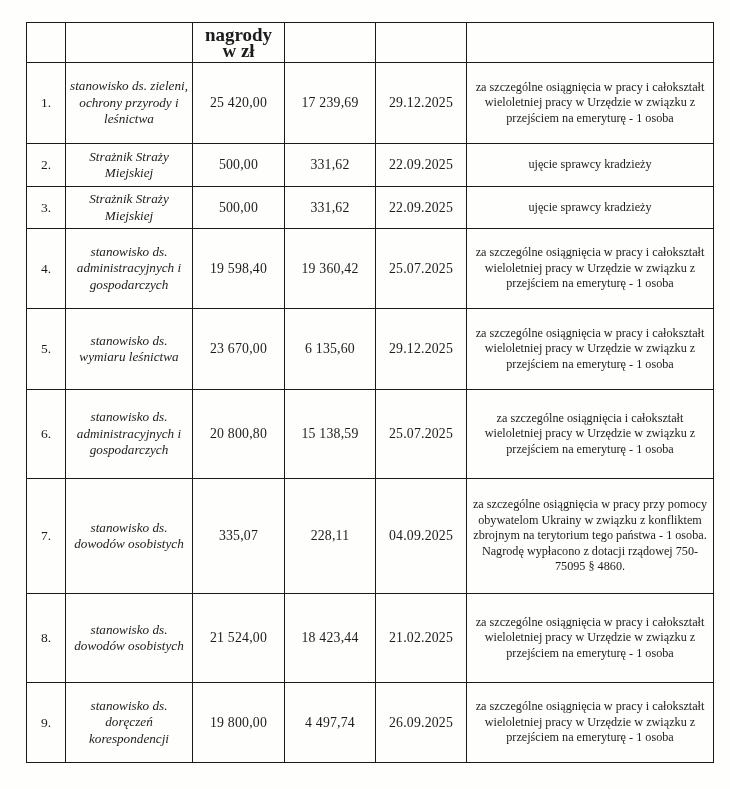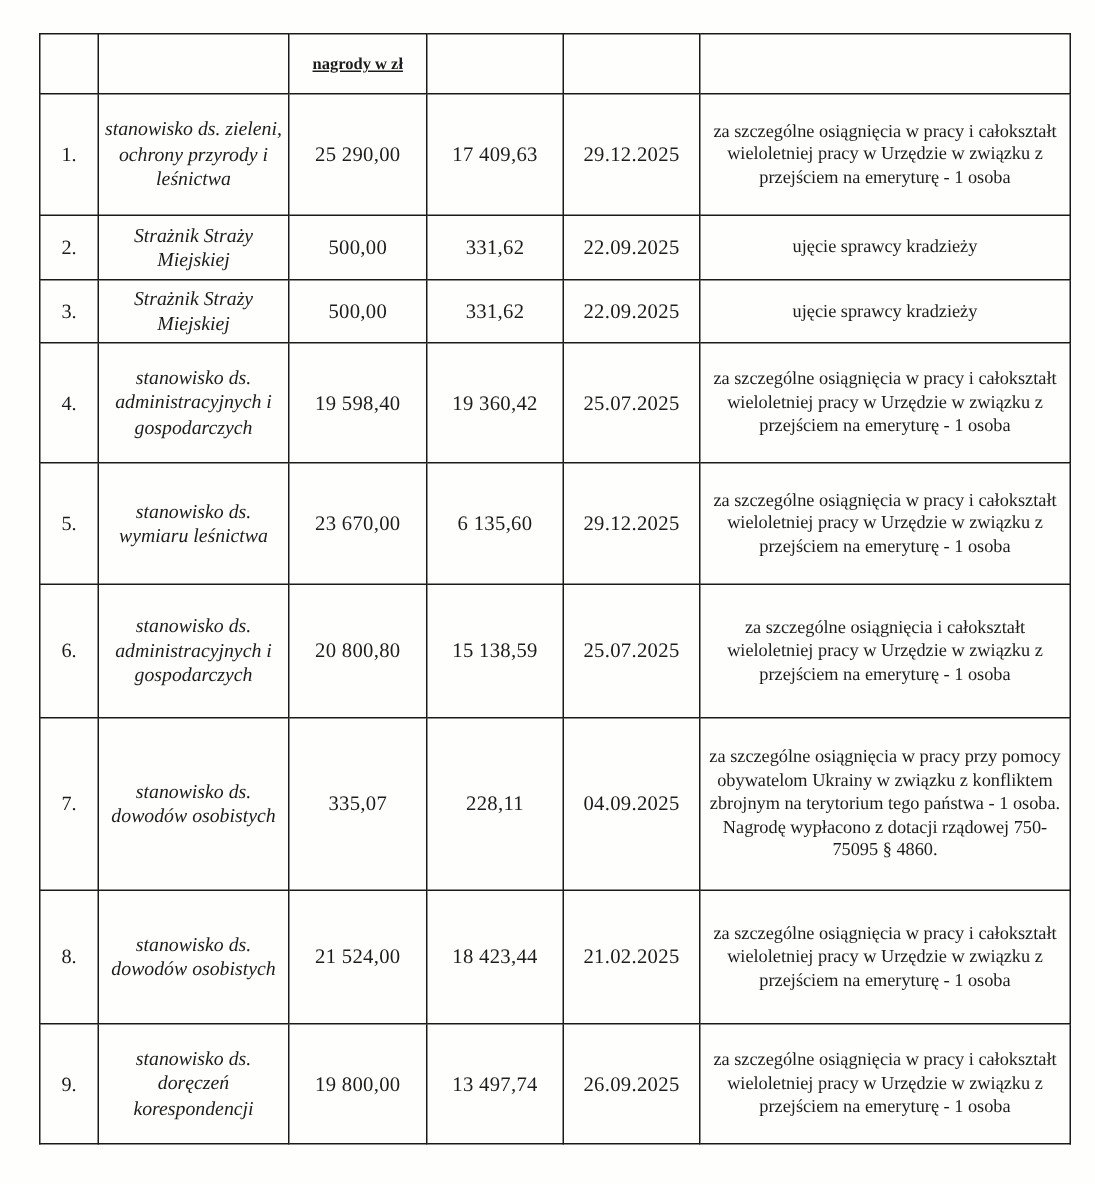--- a/index.html
+++ b/index.html
@@ -68,25 +68,24 @@
     letter-spacing: 0.2px;
     white-space: nowrap;
   }
   td.just-cell {
     font-size: 12.2px;
     line-height: 15.5px;
     padding: 3px 9px;
     border-radius: 28px;
   }
   td.hdr-cell {
-    font-size: 11px;
+    font-size: 19px;
     font-weight: bold;
     line-height: 16px;
     padding: 2px 10px;
-    text-decoration: underline;
   }
 </style>
 </head>
 <body>
 
 <div class="page">
   <table class="doc-table">
     <colgroup>
       <col class="c-no">
         <col class="c-pos">
@@ -101,22 +100,22 @@
         <td class="hdr-cell"></td>
         <td class="hdr-cell">nagrody w zł</td>
         <td class="hdr-cell"></td>
         <td class="hdr-cell"></td>
         <td class="hdr-cell"></td>
       </tr>
 
       <tr class="r1">
         <td class="no-cell">1.</td>
         <td class="pos-cell">stanowisko ds. zieleni, ochrony przyrody i leśnictwa</td>
-        <td class="amt-cell">25 290,00</td>
-        <td class="amt-cell">17 409,63</td>
+        <td class="amt-cell">25 420,00</td>
+        <td class="amt-cell">17 239,69</td>
         <td class="date-cell">29.12.2025</td>
         <td class="just-cell">za szczególne osiągnięcia w pracy i całokształt wieloletniej pracy w Urzędzie w związku z przejściem na emeryturę - 1 osoba</td>
       </tr>
 
       <tr class="r2">
         <td class="no-cell">2.</td>
         <td class="pos-cell">Strażnik Straży Miejskiej</td>
         <td class="amt-cell">500,00</td>
         <td class="amt-cell">331,62</td>
         <td class="date-cell">22.09.2025</td>
@@ -174,19 +173,19 @@
         <td class="amt-cell">21 524,00</td>
         <td class="amt-cell">18 423,44</td>
         <td class="date-cell">21.02.2025</td>
         <td class="just-cell">za szczególne osiągnięcia w pracy i całokształt wieloletniej pracy w Urzędzie w związku z przejściem na emeryturę - 1 osoba</td>
       </tr>
 
       <tr class="r9">
         <td class="no-cell">9.</td>
         <td class="pos-cell">stanowisko ds. doręczeń korespondencji</td>
         <td class="amt-cell">19 800,00</td>
-        <td class="amt-cell">13 497,74</td>
+        <td class="amt-cell">4 497,74</td>
         <td class="date-cell">26.09.2025</td>
         <td class="just-cell">za szczególne osiągnięcia w pracy i całokształt wieloletniej pracy w Urzędzie w związku z przejściem na emeryturę - 1 osoba</td>
       </tr>
     </tbody>
   </table>
 </div>
 
 </body></html>

